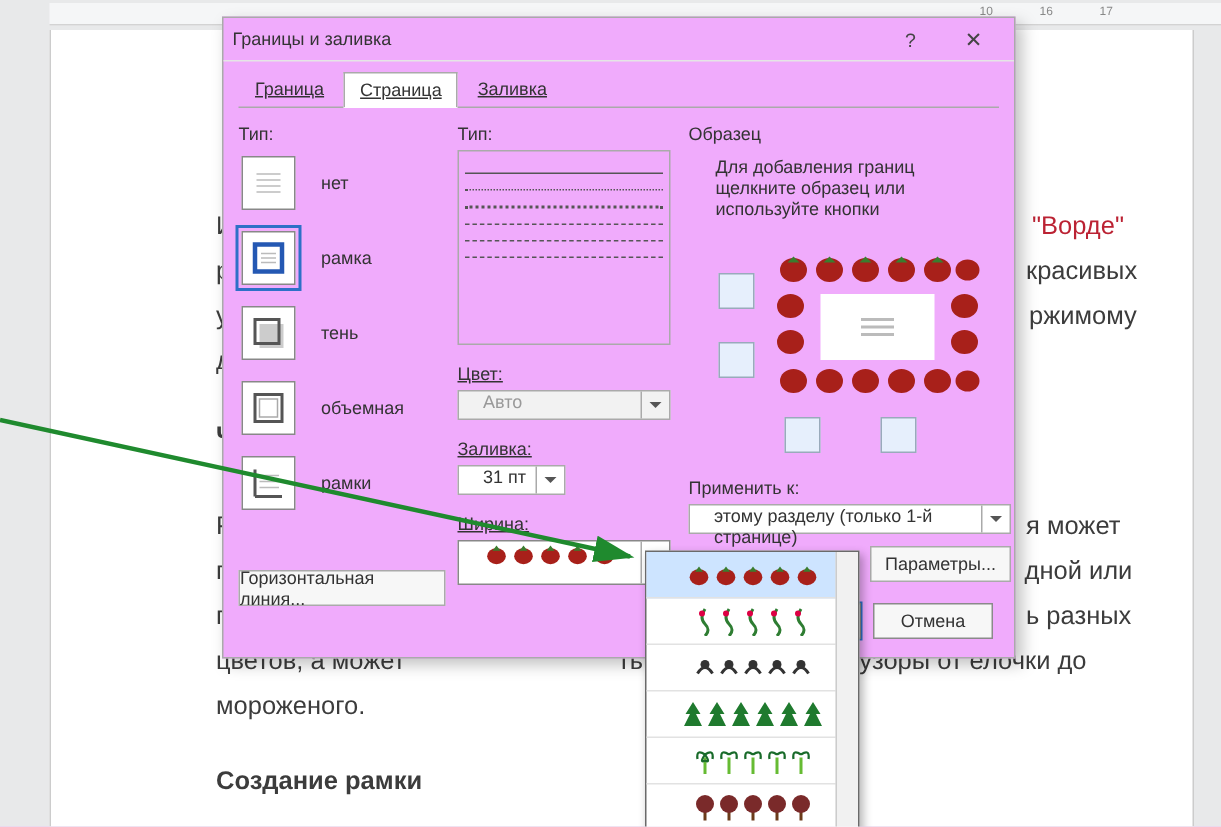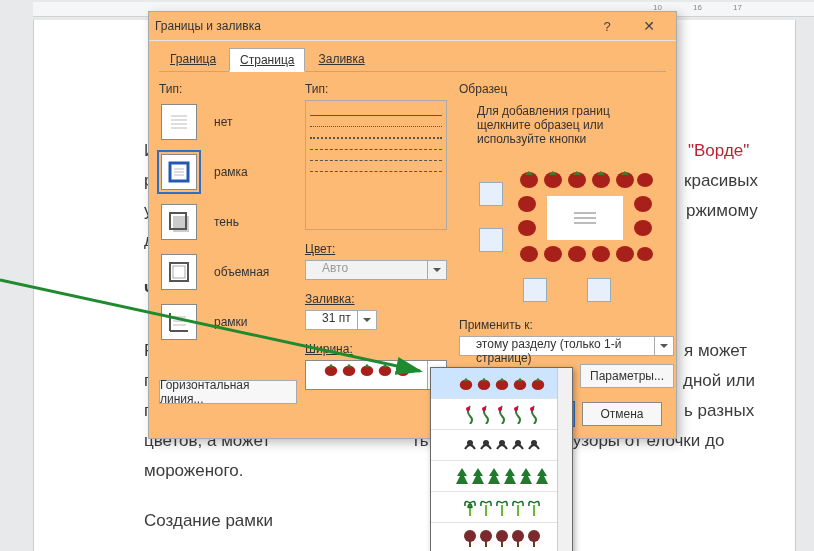--- a/index.html
+++ b/index.html
@@ -1,19 +1,19 @@
 <!DOCTYPE html>
 <html><head>
 <meta charset="utf-8">
 <style>
   html,body{margin:0;padding:0;font-family:"Segoe UI",Tahoma,sans-serif;font-size:12px;color:#333;background:#e8e9ea}
   .canvas{position:relative;width:814px;height:551px;overflow:hidden}
   .doc{position:absolute;left:33px;top:20px;width:761px;height:531px;background:#fff;border-left:1px solid #ccc;border-right:1px solid #ccc}
   .doc-text{position:absolute;left:110px;font-size:17px;line-height:30px;color:#3c3c3c}
-  .dialog{position:absolute;left:148px;top:11px;width:527px;height:426px;background:#fdba74;border:1px solid #aaa;box-shadow:4px 4px 10px rgba(0,0,0,.25)}
+  .dialog{position:absolute;left:148px;top:11px;width:527px;height:426px;background:#f0abfc;border:1px solid #aaa;box-shadow:4px 4px 10px rgba(0,0,0,.25)}
   .title-bar{height:28px;display:flex;align-items:center;padding:0 6px;border-bottom:1px solid #e5e5e5}
   .title-text{flex:1;font-weight:500}
   .title-btn{width:42px;height:28px;display:flex;align-items:center;justify-content:center;font-size:13px;color:#444}
   .title-btn.close{font-size:14px}
   .tabs{display:flex;padding:6px 10px 0 10px}
   .tab{padding:4px 10px;border:1px solid transparent;margin-right:2px}
   .tab.active{border:1px solid #aaa;border-bottom:1px solid #fff;position:relative;top:1px;background:#fff}
   .tab-strip-line{border-top:1px solid #aaa;margin:0 10px}
   .body{display:flex;padding:10px 10px 0 10px}
   .col-type{width:138px}
@@ -86,21 +86,21 @@
   <div class="doc-text" style="top:256px;font-weight:bold">Ч</div>
   <div class="doc-text" style="top:316px">Р</div>
   <div class="doc-text" style="top:316px;left:650px">я может</div>
   <div class="doc-text" style="top:346px">п</div>
   <div class="doc-text" style="top:346px;left:649px">дной или</div>
   <div class="doc-text" style="top:376px">п</div>
   <div class="doc-text" style="top:376px;left:650px">ь разных</div>
   <div class="doc-text" style="top:406px">цветов, а может</div>
   <div class="doc-text" style="top:406px;left:378px">ть собой вся теские узоры от елочки до</div>
   <div class="doc-text" style="top:436px">мороженого.</div>
-  <div class="doc-text" style="top:486px;font-weight:normal">Создание рамки</div>
+  <div class="doc-text" style="top:486px;font-weight:bold">Создание рамки</div>
 </div>
 
 <div class="dialog">
   <div class="title-bar">
     <span class="title-text">Границы и заливка</span>
     <div class="title-btn">?</div>
     <div class="title-btn close">✕</div>
   </div>
   <div class="tabs">
     <div class="tab"><span class="accel">Граница</span></div>

